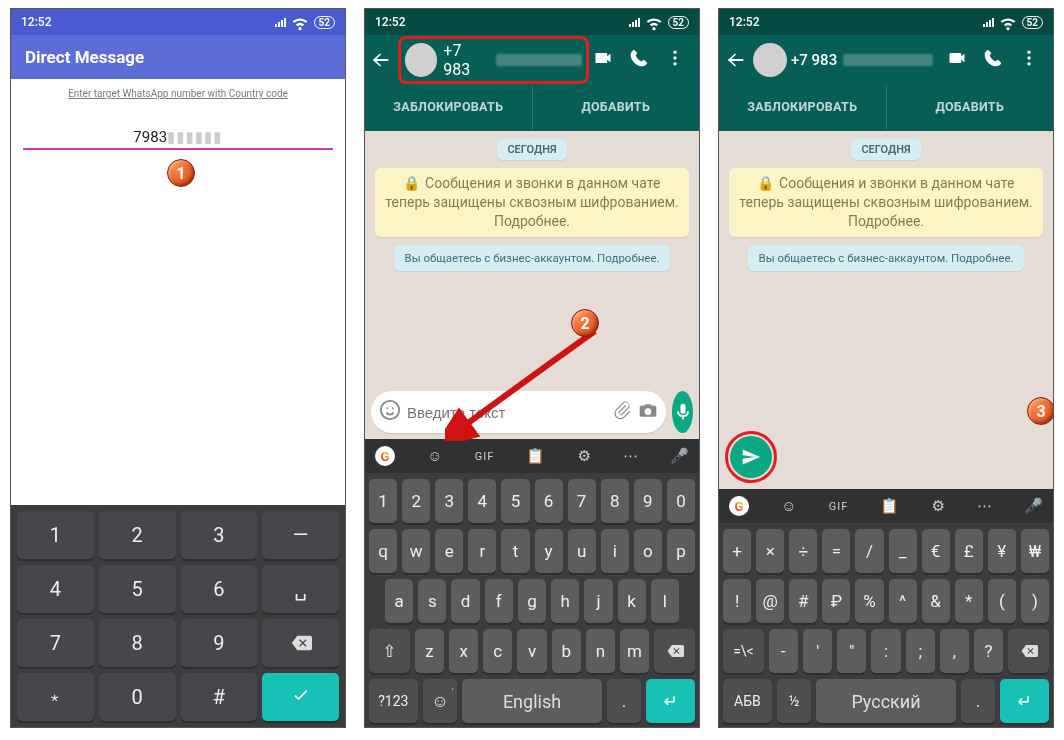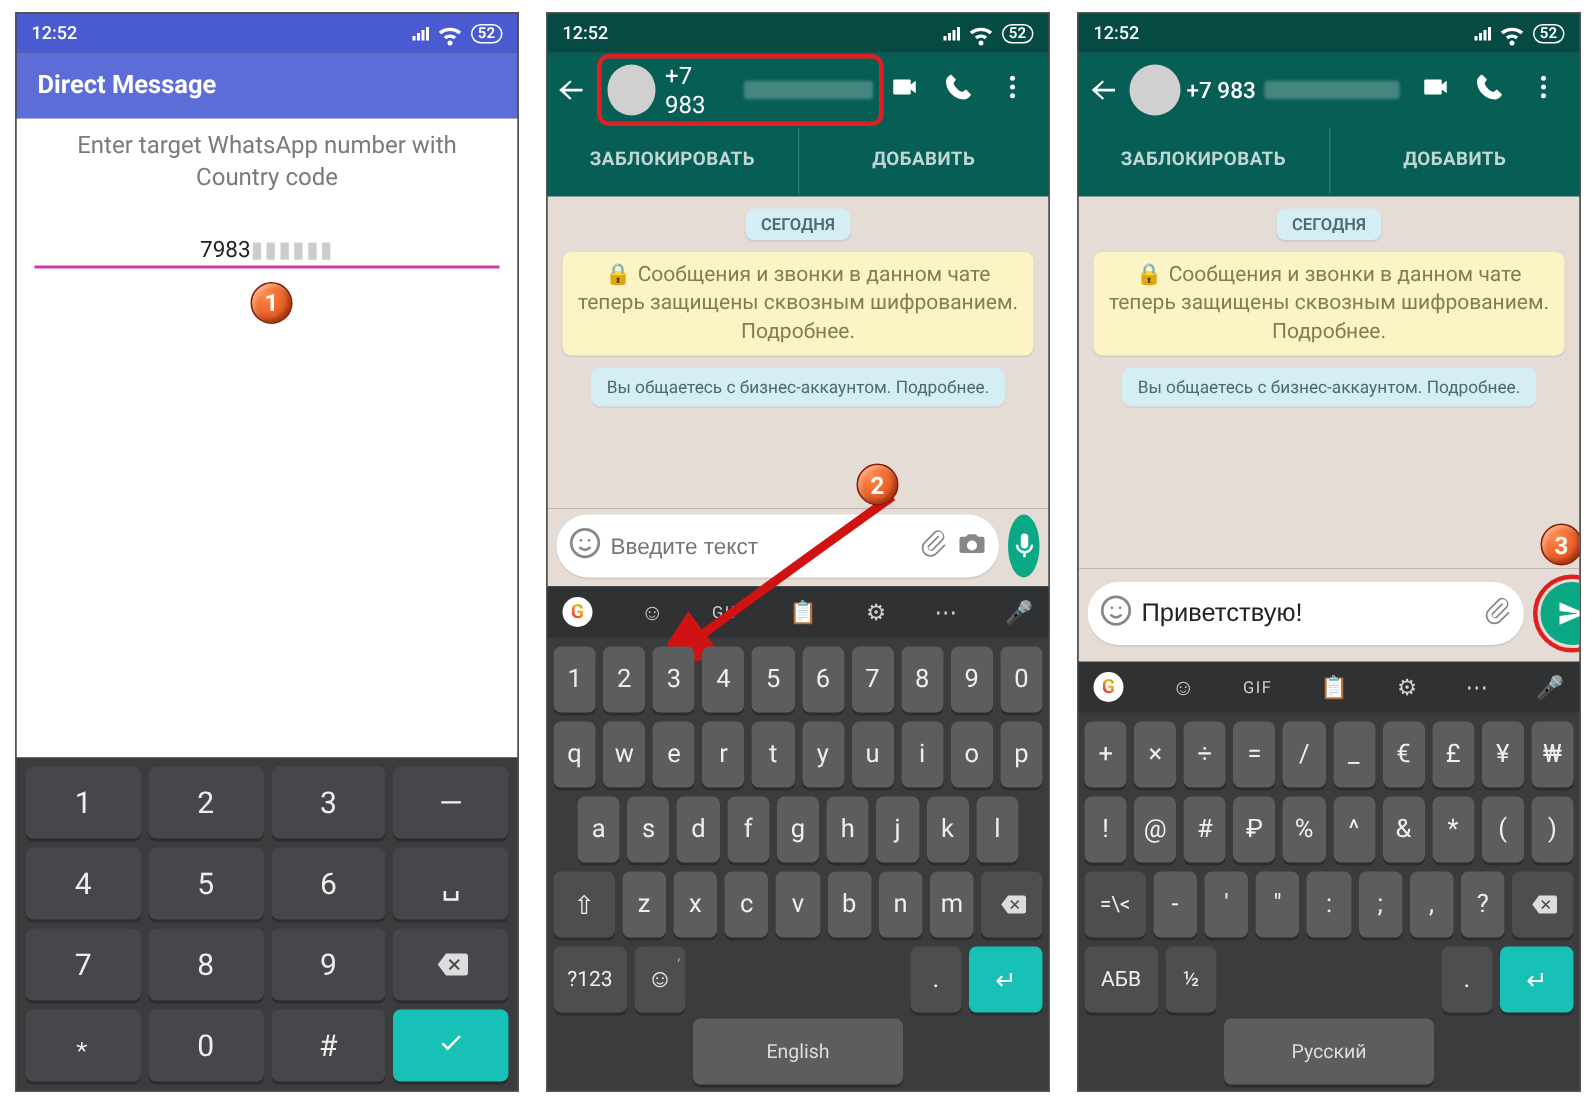--- a/index.html
+++ b/index.html
@@ -1,30 +1,30 @@
 <!DOCTYPE html>
 <html><head>
 <meta charset="utf-8">
 <style>
   * { box-sizing: border-box; margin: 0; padding: 0; }
   body { background: #fff; font-family: Roboto, Arial, sans-serif; width: 1064px; height: 740px; display: flex; gap: 18px; padding: 8px 10px; }
-  .phone { width: 338px; height: 720px; border: 1px solid #555; background: #404040; display: flex; flex-direction: column; overflow: hidden; position: relative; }
+  .phone { width: 338px; height: 720px; border: 1px solid #555; background: #0c4a6e; display: flex; flex-direction: column; overflow: hidden; position: relative; }
   .statusbar { height: 26px; background: #4a5bd1; color: #fff; display: flex; align-items: center; padding: 0 10px; font-size: 12px; font-weight: 500; }
   .phone.wa .statusbar { background: #054b44; }
   .statusbar .spacer { flex: 1; }
   .statusbar .icons { display: flex; align-items: center; gap: 4px; font-size: 11px; }
   .sig { display: inline-flex; align-items: flex-end; gap: 1px; height: 10px; }
   .sig span { width: 2px; background: #fff; }
   .sig span:nth-child(1){height:3px}.sig span:nth-child(2){height:5px}.sig span:nth-child(3){height:7px}.sig span:nth-child(4){height:9px}
   .batt { border: 1px solid #fff; border-radius: 7px; padding: 0 4px; font-size: 10px; font-weight: 600; }
 
   
   .dm-appbar { height: 44px; background: #5d6dd7; color: #fff; display: flex; align-items: center; padding: 0 14px; font-size: 17px; font-weight: 700; }
   .dm-body { flex: 1; background: #fff; display: flex; flex-direction: column; align-items: center; padding: 8px 12px; }
-  .dm-instruction { color: #7a7a7a; font-size: 16px; text-align: center; line-height: 1.3; }
+  .dm-instruction { color: #7a7a7a; font-size: 10px; text-align: center; line-height: 1.3; text-decoration: underline; }
   .dm-input-wrap { width: 100%; margin-top: 24px; border-bottom: 2px solid #d03aa4; display: flex; justify-content: center; }
   .dm-input { border: none; text-align: center; font-size: 15px; padding: 4px 0 2px; outline: none; color: #222; background: transparent; }
   .dm-input-blur { color: #ccc; letter-spacing: 1px; }
   .send-wrap { margin-top: 10px; border: 3px solid #e02020; border-radius: 8px; padding: 3px; position: relative; }
   .send-btn { background: #e5e5e5; border: 1px solid #bdbdbd; padding: 7px 14px; font-size: 13px; font-weight: 500; color: #333; letter-spacing: .3px; }
   .step-badge { position: absolute; width: 28px; height: 28px; border-radius: 50%; background: radial-gradient(circle at 35% 30%, #ff8a4a, #d73a0d); color: #fff; font-weight: 700; font-size: 16px; display: flex; align-items: center; justify-content: center; border: 1px solid #8a1a00; box-shadow: inset -2px -2px 3px rgba(0,0,0,.3), inset 2px 2px 3px rgba(255,255,255,.4); }
 
   
   .wa-appbar { height: 50px; background: #075e54; color: #fff; display: flex; align-items: center; padding: 0 6px 0 4px; gap: 4px; }
   .wa-back { width: 26px; display:flex; align-items:center; justify-content:center; }
@@ -55,21 +55,21 @@
   .kbd-toolbar { height: 34px; background:#2f3133; display:flex; align-items:center; justify-content:space-between; padding: 0 10px; color:#cfcfcf; }
   .kbd-toolbar .kt-item { font-size: 15px; display:flex; align-items:center; }
   .kbd-toolbar .gif { font-size:11px; font-weight:400; letter-spacing:1px; }
   .kbd-rows { padding: 6px 4px 4px; display:flex; flex-direction:column; gap:6px; }
   .krow { display:flex; gap:5px; justify-content:center; }
   .key { background:#5b5d5f; color:#eee; height:44px; border-radius:5px; display:flex; align-items:center; justify-content:center; font-size:17px; flex:1; box-shadow: 0 2px 0 rgba(0,0,0,.25); position:relative; }
   .key.sm { font-size:14px; }
   .key.dark { background:#4c4e50; }
   .key.accent { background:#17c1b5; color:#fff; }
   .key.blank { background:#45474a; }
-  .key.space { flex: 4; font-size:13px; color:#ddd;margin-top:48px; }
+  .key.space { flex: 4; font-size:18px; color:#ddd; }
   .num-kbd .krow .key { height: 48px; font-size:20px; }
   .num-kbd { padding: 6px; gap:6px; display:flex; flex-direction:column; }
   .key .sup { position:absolute; top:2px; right:4px; font-size:9px; color:#bbb; }
 
   svg.icon { width:20px; height:20px; }
 </style>
 </head>
 <body>
 
 <div class="phone">
@@ -341,32 +341,20 @@
   <div class="wa-tabs">
     <div class="wa-tab">ЗАБЛОКИРОВАТЬ</div>
     <div class="wa-tab">ДОБАВИТЬ</div>
   </div>
   <div class="wa-chat">
     <div class="wa-date">СЕГОДНЯ</div>
     <div class="wa-notice"><span class="lock">🔒</span><span>Сообщения и звонки в данном чате теперь защищены сквозным шифрованием. Подробнее.</span></div>
     <div class="wa-biz">Вы общаетесь с бизнес-аккаунтом. Подробнее.</div>
   </div>
   <div class="wa-input-row" style="position:relative">
-    <div class="wa-input-box">
-      <span><svg width="22" height="22" viewBox="0 0 24 24" fill="#888">
-            <circle cx="12" cy="12" r="10" fill="none" stroke="#888" stroke-width="2"></circle>
-            <circle cx="9" cy="10" r="1"></circle>
-            <circle cx="15" cy="10" r="1"></circle>
-            <path d="M8 15c1 1 2 2 4 2s3-1 4-2" stroke="#888" stroke-width="2" fill="none"></path>
-          </svg></span>
-      <input style="color: rgb(34, 34, 34); font-size: 17px;" value="Приветствую!">
-      <span><svg width="20" height="20" viewBox="0 0 24 24" fill="#888">
-            <path d="M16 6l-8 8a3 3 0 004 4l8-8a5 5 0 00-7-7l-8 8a7 7 0 0010 10l7-7-1-1-7 7a5 5 0 01-8-8l8-8a3 3 0 015 5l-8 8a1 1 0 01-2-2l8-8z"></path>
-          </svg></span>
-    </div>
     <div class="wa-send-hl" style="position:relative">
       <div class="wa-send">
           <svg width="20" height="20" viewBox="0 0 24 24">
             <path d="M2 21l21-9L2 3v7l15 2-15 2z"></path>
           </svg>
         </div>
     </div>
     <div class="step-badge" style="position:absolute; right:-2px; top:-30px">3</div>
   </div>
 

